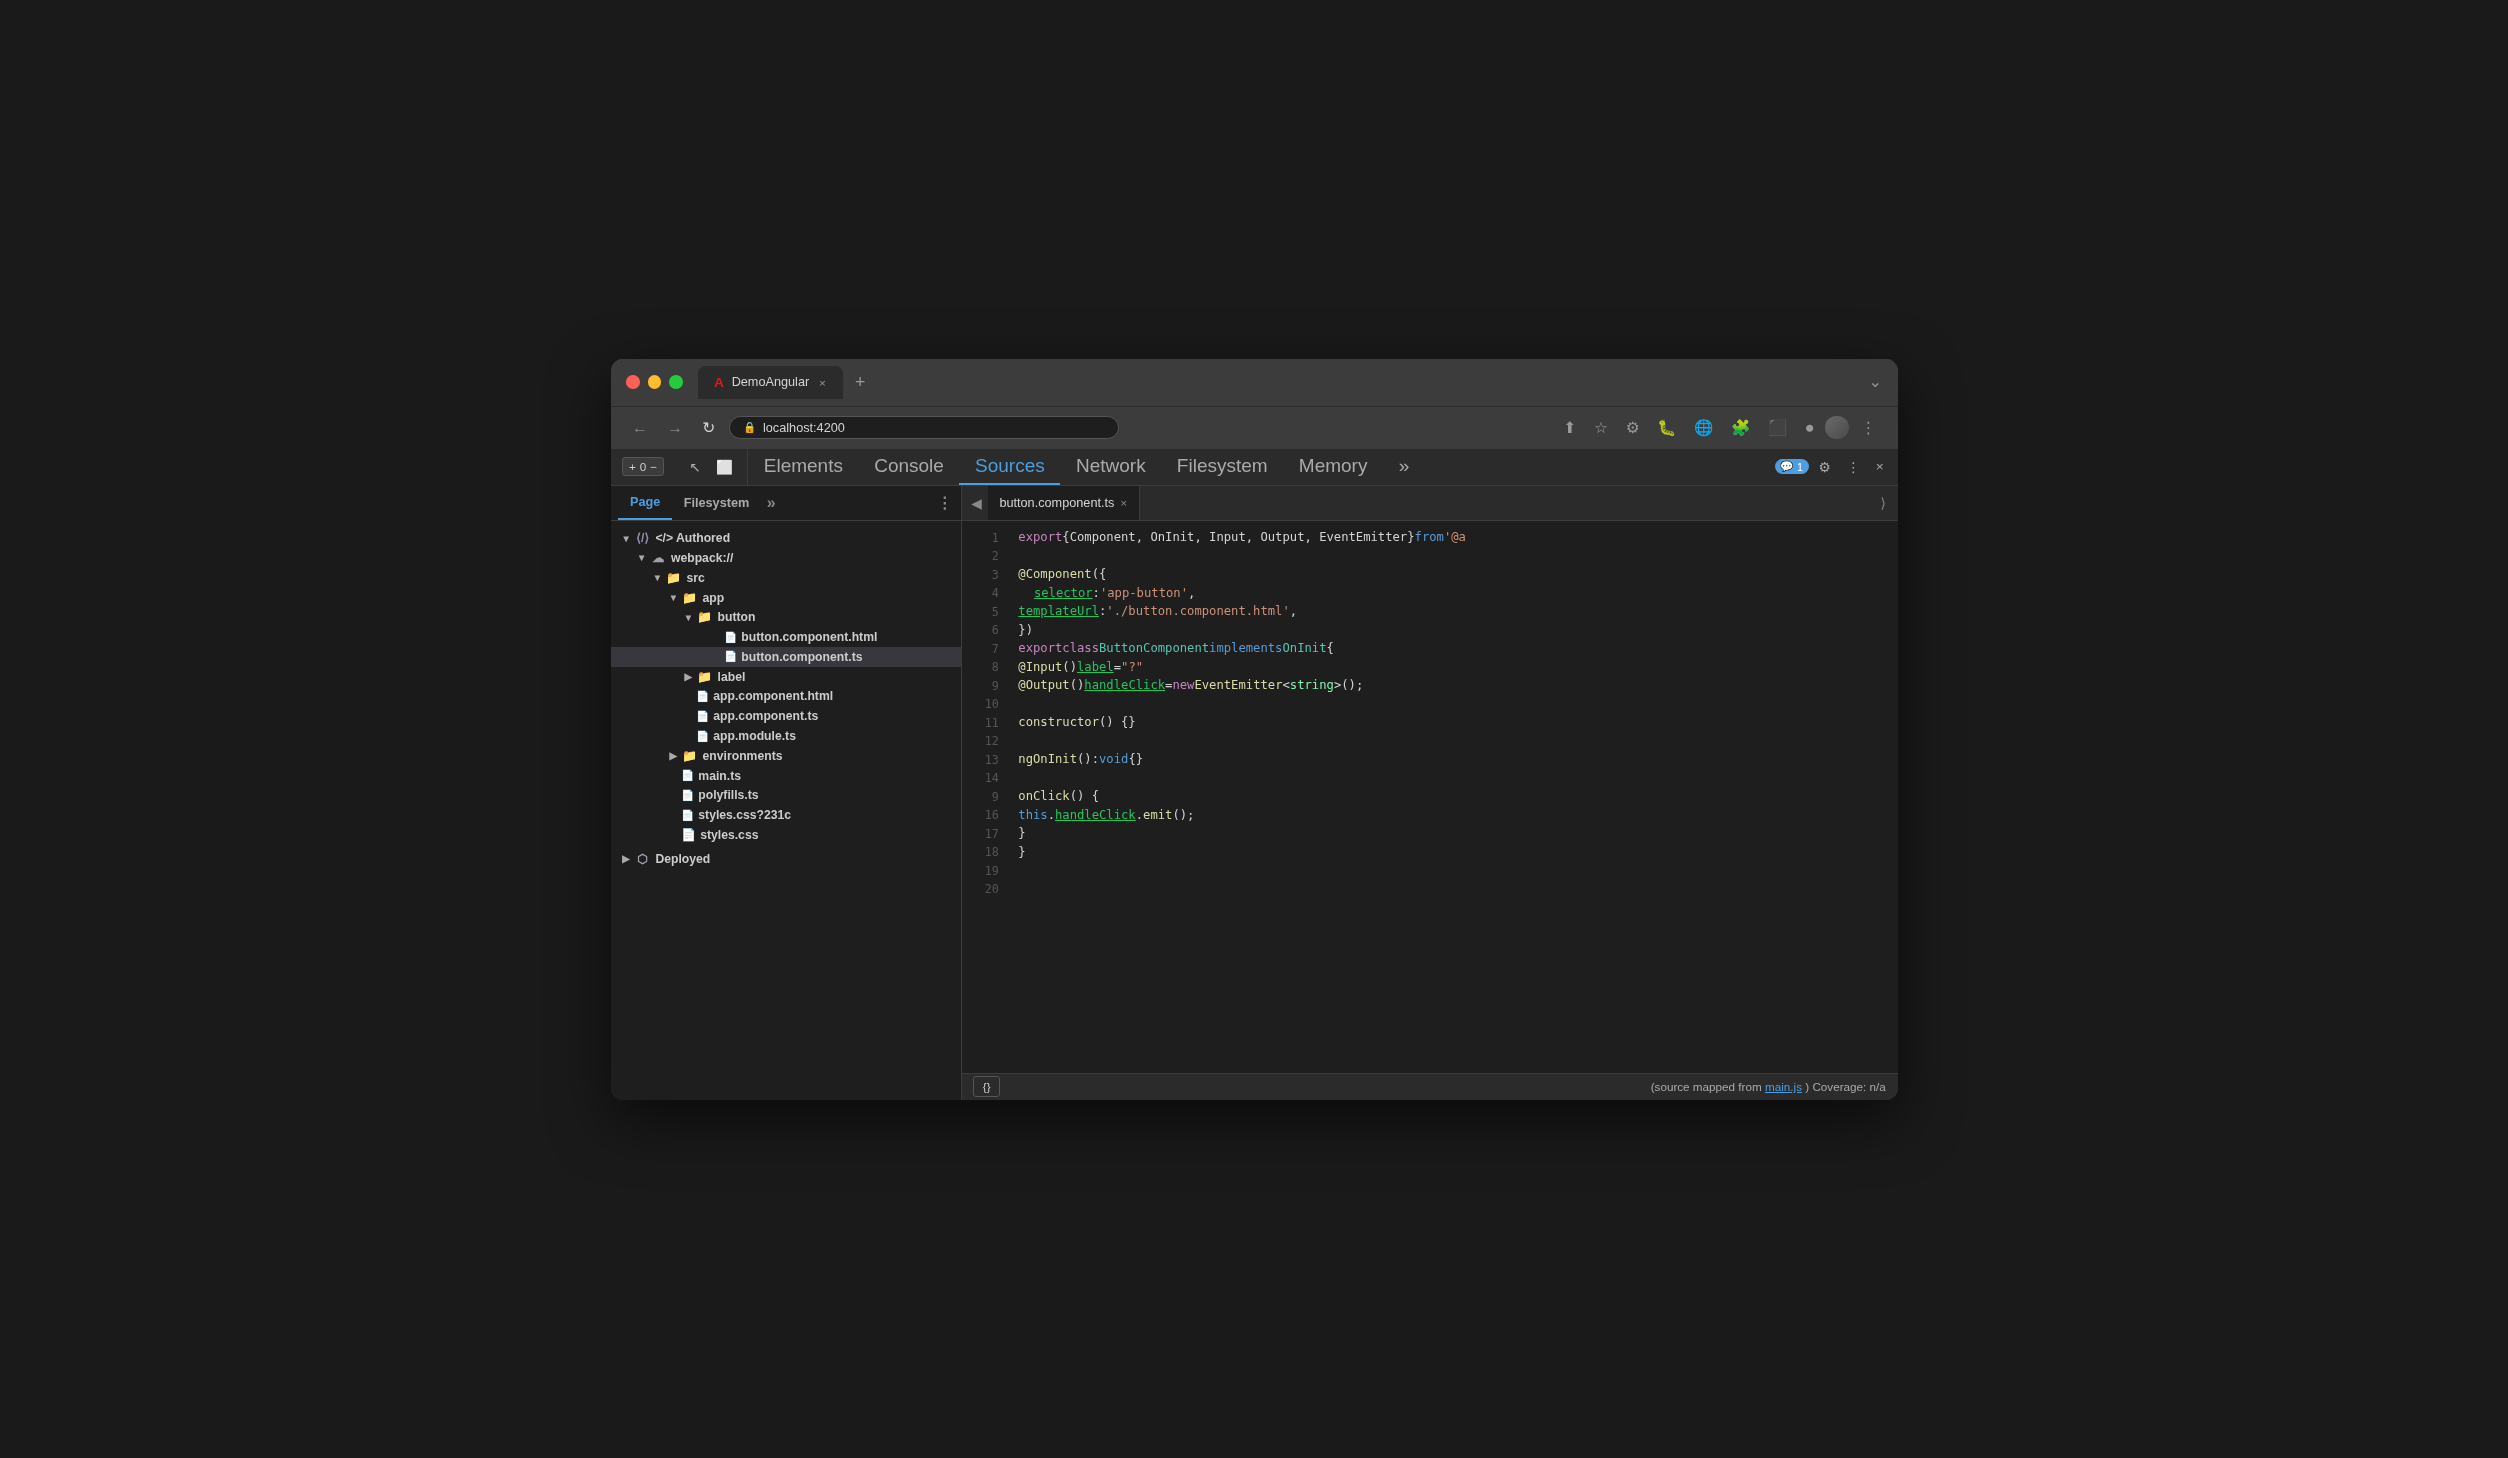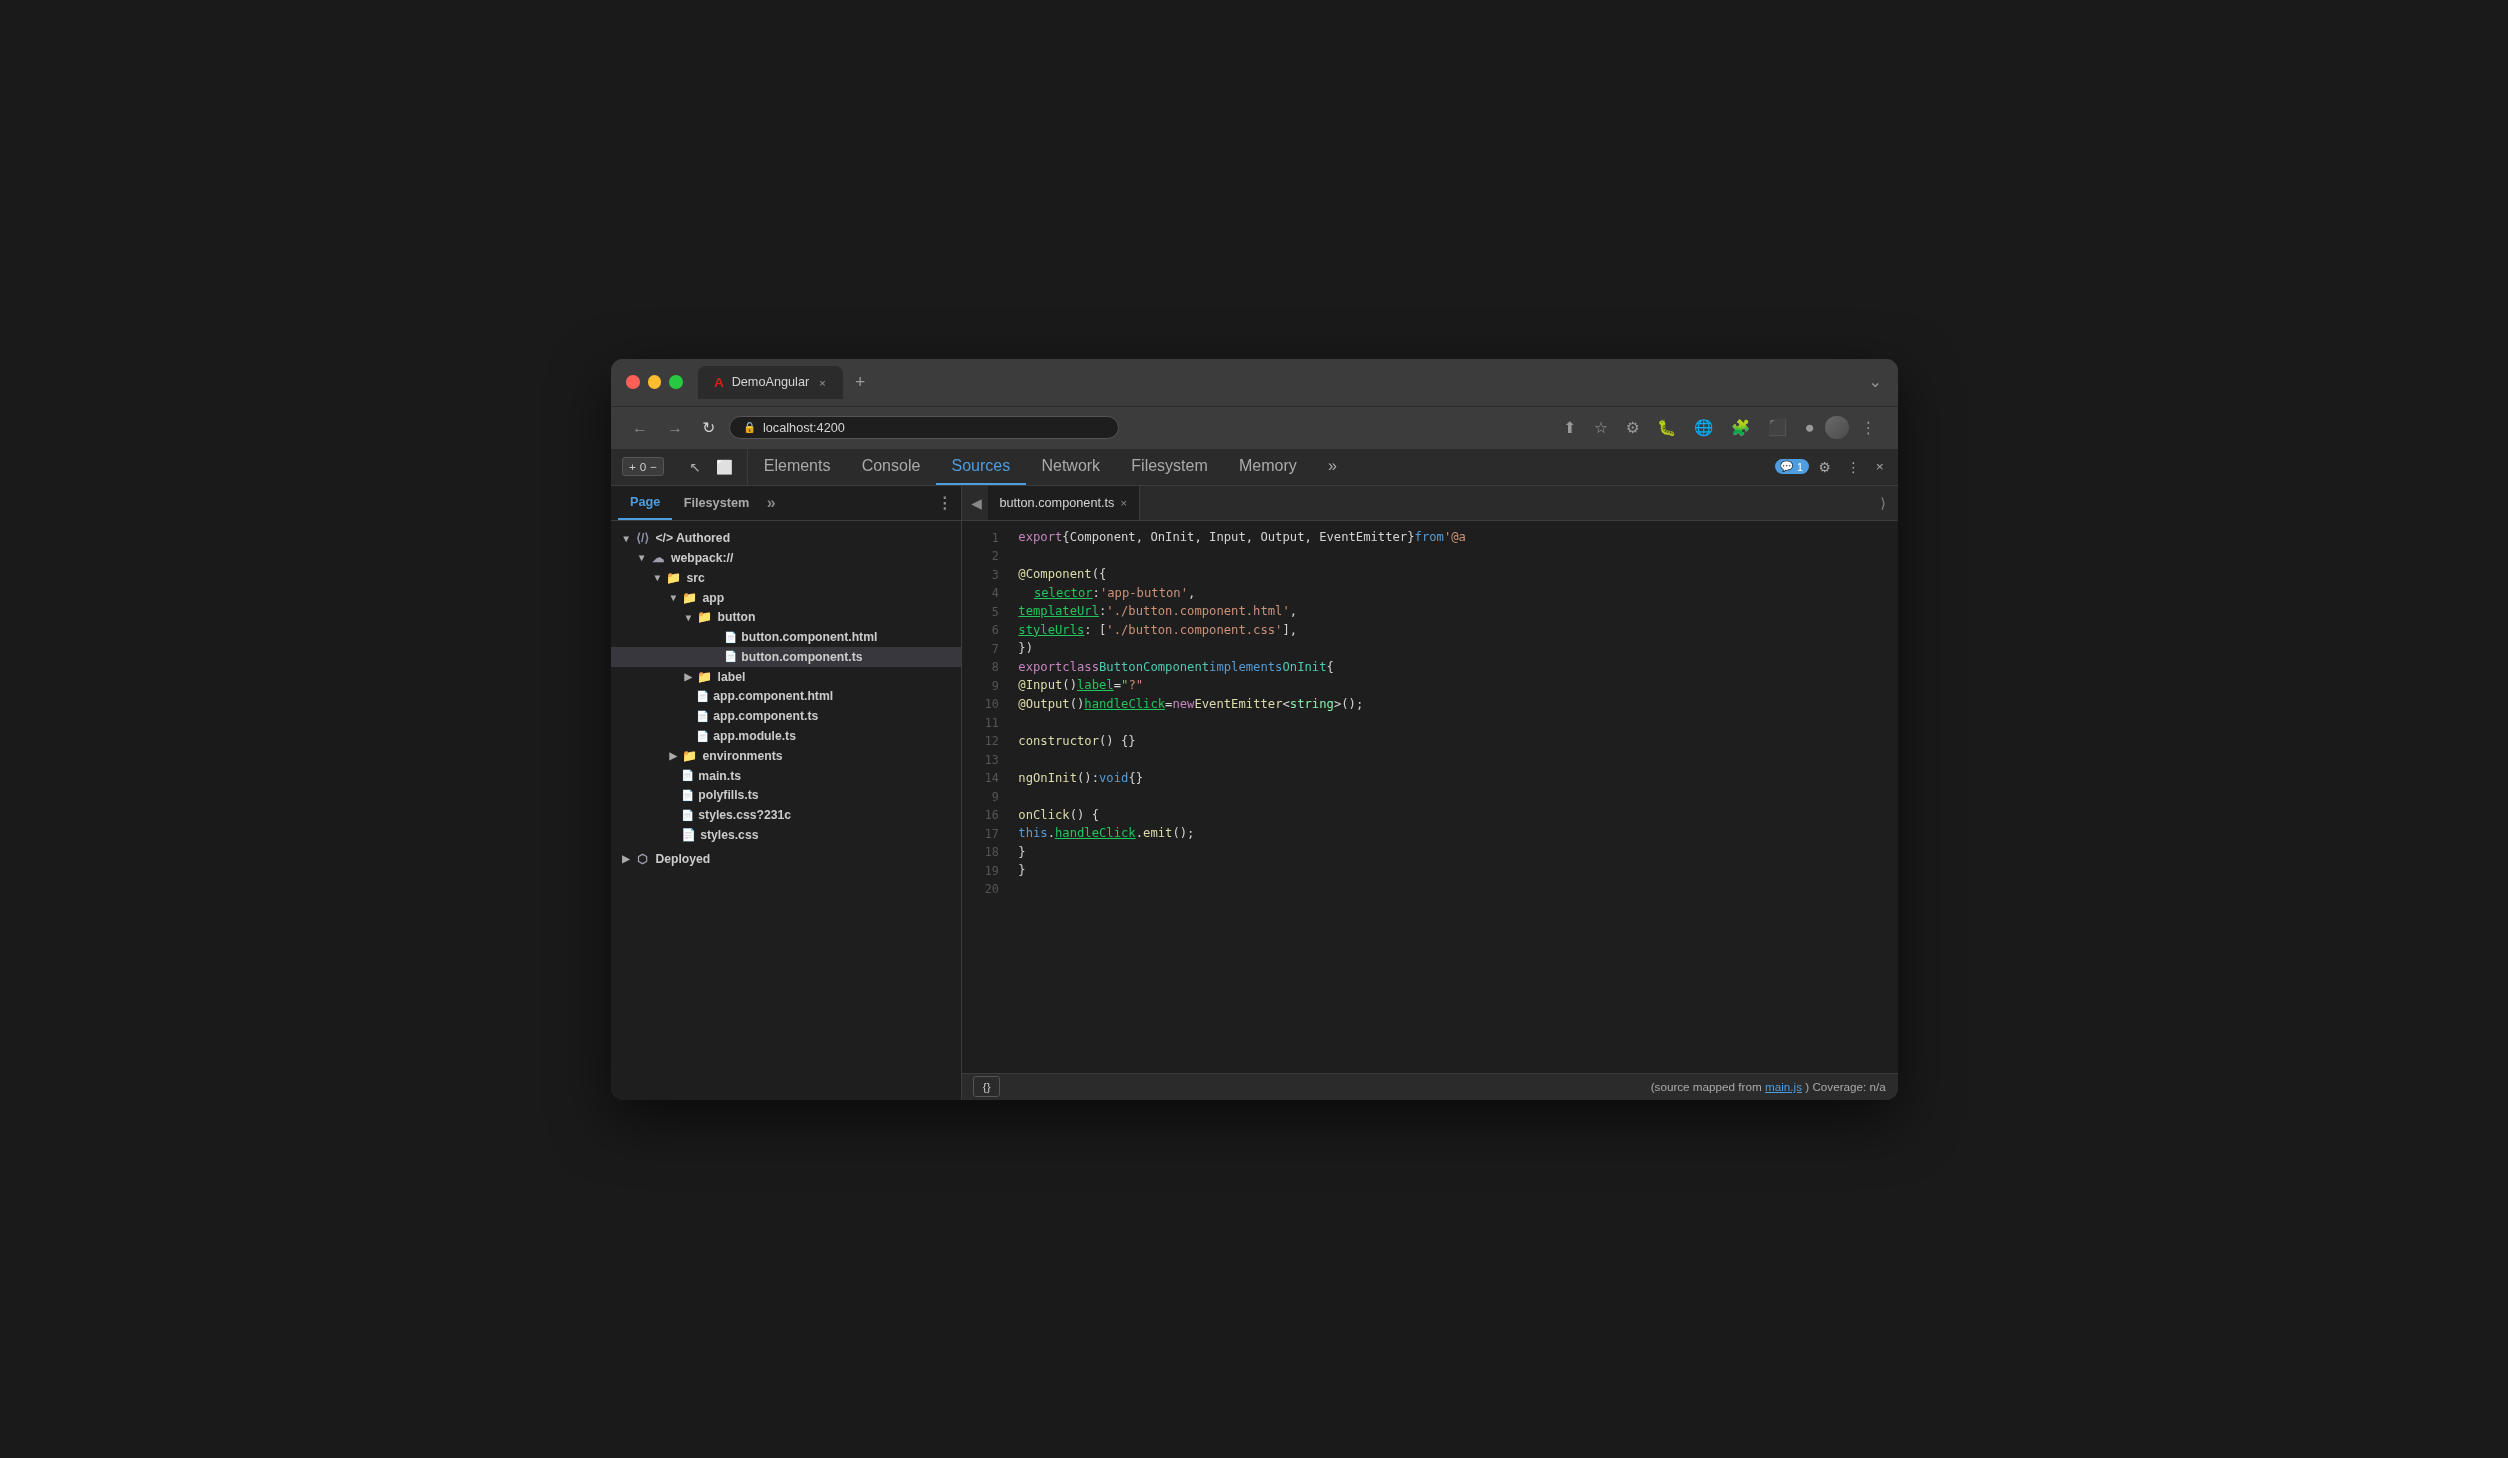--- a/index.html
+++ b/index.html
@@ -175,21 +175,21 @@
     }
     .devtools-tabs {
       display: flex;
       align-items: stretch;
       flex: 1;
     }
     .devtools-tab {
       padding: 0 15.6px;
       display: flex;
       align-items: center;
-      font-size: 16px;
+      font-size: 19px;
       color: #aaa;
       cursor: pointer;
       border-bottom: 2px solid transparent;
       white-space: nowrap;
     }
     .devtools-tab.active {
       color: #4d9de0;
       border-bottom: 2px solid #4d9de0;
     }
     .devtools-right-icons {
@@ -721,26 +721,20 @@
                 <span class="punct">,</span>
             </div>
 
             <div class="code-line">
               <span class="prop">  templateUrl</span>
                 <span class="punct">: </span>
                 <span class="str">'./button.component.html'</span>
                 <span class="punct">,</span>
             </div>
 
-            <div class="code-line">
-              <span class="prop">  styleUrls</span>
-                <span class="punct">: [</span>
-                <span class="str">'./button.component.css'</span>
-                <span class="punct">],</span>
-            </div>
 
             <div class="code-line">
               <span class="punct">})</span>
             </div>
 
             <div class="code-line">
               <span class="kw">export</span>
                 <span class="punct"> </span>
                 <span class="kw">class</span>
                 <span class="punct"> </span>

